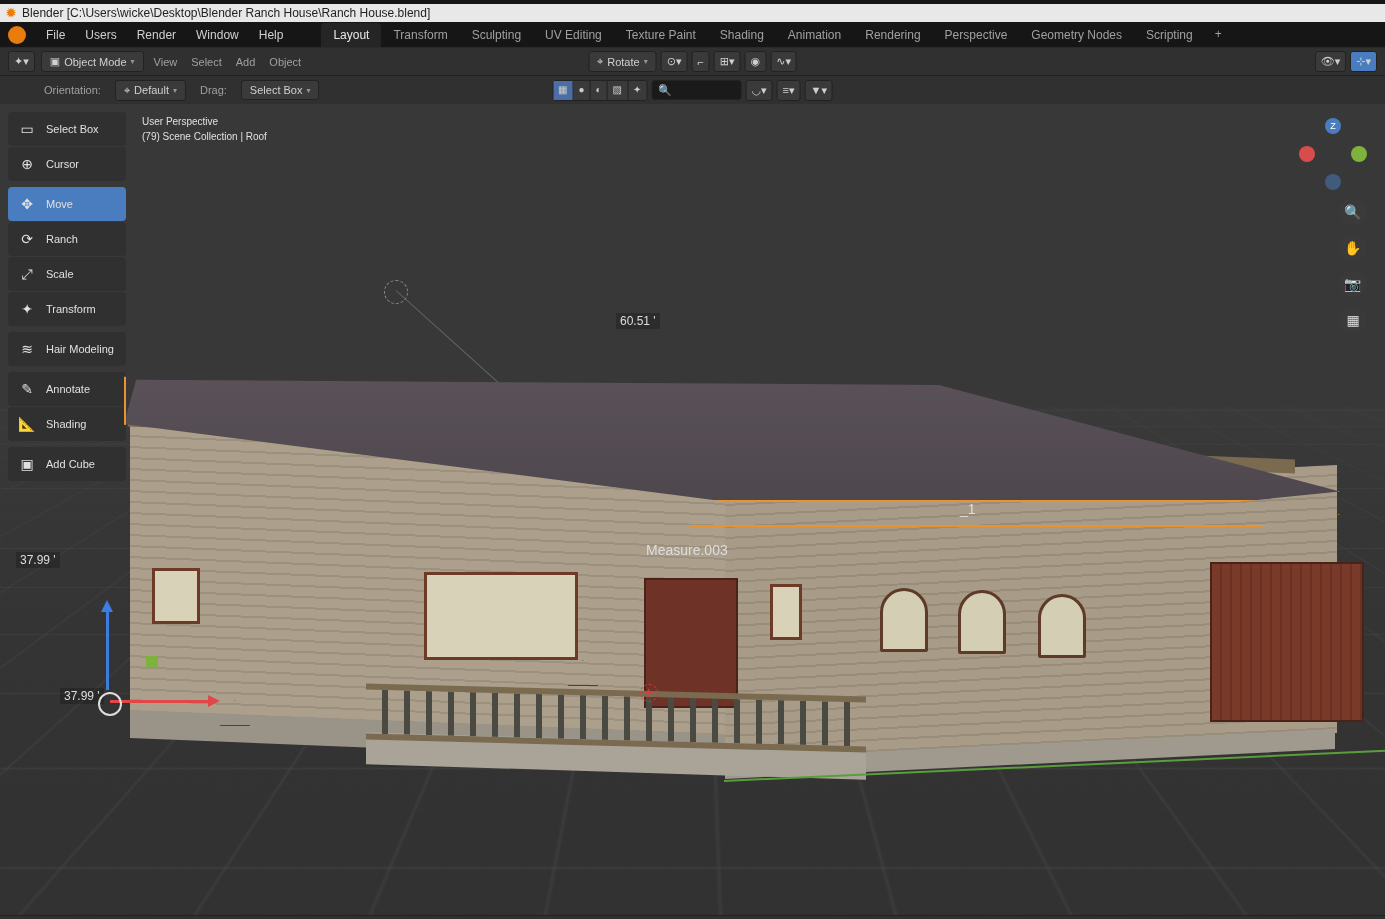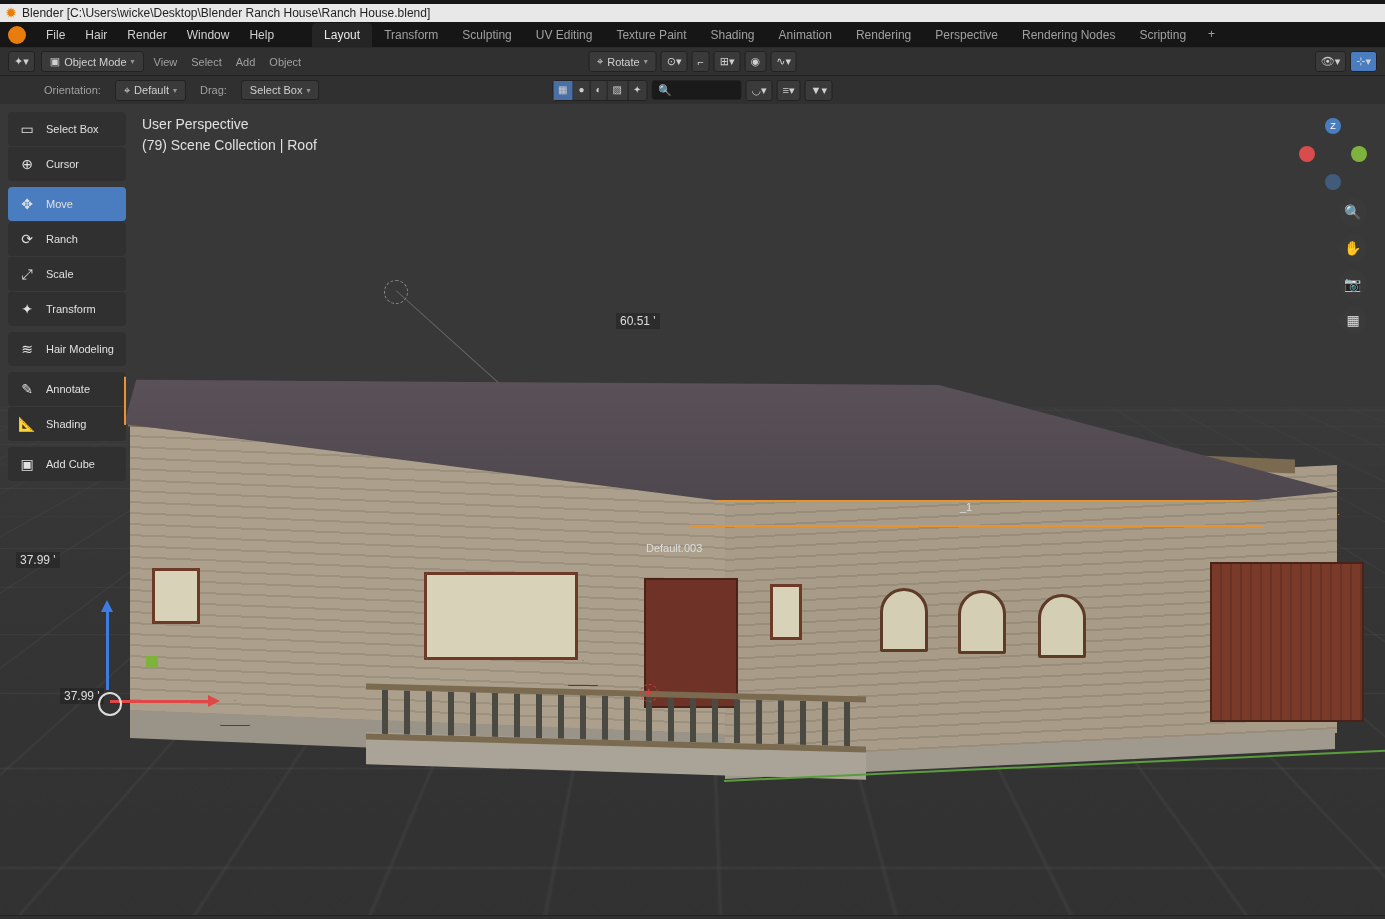--- a/index.html
+++ b/index.html
@@ -47,23 +47,23 @@
 .vp-overlay { position: absolute; top: 0; left: 0; right: 0; bottom: 0; }
 
 
 .tool-panel { position: absolute; top: 8px; left: 8px; width: 118px; }
 .tool-btn { display: flex; align-items: center; gap: 10px; background: #303030; border-radius: 4px; margin-bottom: 1px; padding: 8px 10px; color: #e0e0e0; cursor: pointer; font-size: 11px; }
 .tool-btn.active { background: #4a7dbf; }
 .tool-btn.sep { margin-bottom: 6px; }
 .tool-btn .ti { width: 18px; height: 18px; display: flex; align-items: center; justify-content: center; font-size: 14px; }
 
 
-.vp-info { position: absolute; top: 10px; left: 142px; color: #e0e0e0; font-size: 14px; line-height: 1.5; }
+.vp-info { position: absolute; top: 10px; left: 142px; color: #e0e0e0; font-size: 10px; line-height: 1.5; }
 .vp-dim { position: absolute; color: #ddd; font-size: 12px; background: rgba(0,0,0,0.2); padding: 1px 4px; }
-.vp-obj-label { position: absolute; color: #ddd; font-size: 11px; }
+.vp-obj-label { position: absolute; color: #ddd; font-size: 14px; }
 
 
 .nav-gizmo { position: absolute; top: 14px; right: 18px; width: 68px; height: 68px; }
 .nav-circle { position: absolute; width: 16px; height: 16px; border-radius: 50%; }
 .nav-z { top: 0; left: 26px; background: #4a7dbf; color: #fff; text-align: center; font-size: 9px; line-height: 16px; }
 .nav-x { top: 28px; left: 0; background: #d94c4c; }
 .nav-y { top: 28px; right: 0; background: #7fb23d; }
 .nav-bottom { top: 56px; left: 26px; background: #4a7dbf; opacity: 0.5; }
 
 .vp-side-icons { position: absolute; top: 94px; right: 18px; display: flex; flex-direction: column; gap: 8px; }
@@ -123,36 +123,36 @@
 <div class="titlebar">
   <span class="logo">✹</span>
   <span>Blender</span>
   <span>&nbsp;</span>
   <span>[C:\Users\wicke\Desktop\Blender Ranch House\Ranch House.blend]</span>
 </div>
 
 <div class="topmenu">
   <div class="logo-b"></div>
   <div class="menu-item">File</div>
-  <div class="menu-item">Hair</div>
+  <div class="menu-item">Users</div>
   <div class="menu-item">Render</div>
   <div class="menu-item">Window</div>
   <div class="menu-item">Help</div>
   <div class="spacer"></div>
   <div class="workspace-tabs">
     <div class="ws-tab active">Layout</div>
     <div class="ws-tab">Transform</div>
     <div class="ws-tab">Sculpting</div>
     <div class="ws-tab">UV Editing</div>
     <div class="ws-tab">Texture Paint</div>
     <div class="ws-tab">Shading</div>
     <div class="ws-tab">Animation</div>
     <div class="ws-tab">Rendering</div>
     <div class="ws-tab">Perspective</div>
-    <div class="ws-tab">Rendering Nodes</div>
+    <div class="ws-tab">Geometry Nodes</div>
     <div class="ws-tab">Scripting</div>
     <div class="plus">+</div>
   </div>
 </div>
 
 <div class="headerbar">
   <div class="hb-btn icon-only">✦▾</div>
   <div class="hb-btn">▣ <span>Object Mode</span> <span class="chev">▾</span></div>
   <div class="hb-label">View</div>
   <div class="hb-label">Select</div>
@@ -273,21 +273,21 @@
         <div class="porch-floor"></div>
         <div class="porch-rail"></div>
       </div>
       <div class="ground-line-g"></div>
     </div>
 
     <div class="vp-dim" style="top:209px; left:616px">60.51 '</div>
     <div class="vp-dim" style="top:448px; left:16px">37.99 '</div>
     <div class="vp-dim" style="top:584px; left:60px">37.99 '</div>
     <div class="vp-obj-label" style="top:397px; left:960px">_1</div>
-    <div class="vp-obj-label" style="top:438px; left:646px">Default.003</div>
+    <div class="vp-obj-label" style="top:438px; left:646px">Measure.003</div>
 
     <div class="arrow-z"></div>
     <div class="arrow-x"></div>
     <div class="green-sq"></div>
     <div class="origin-circ"></div>
 
     <div class="cursor3d"></div>
     <div class="cam"></div>
     <div class="cam" style="left:568px; top:556px"></div>
     <div class="cam" style="left:672px; top:554px"></div>

